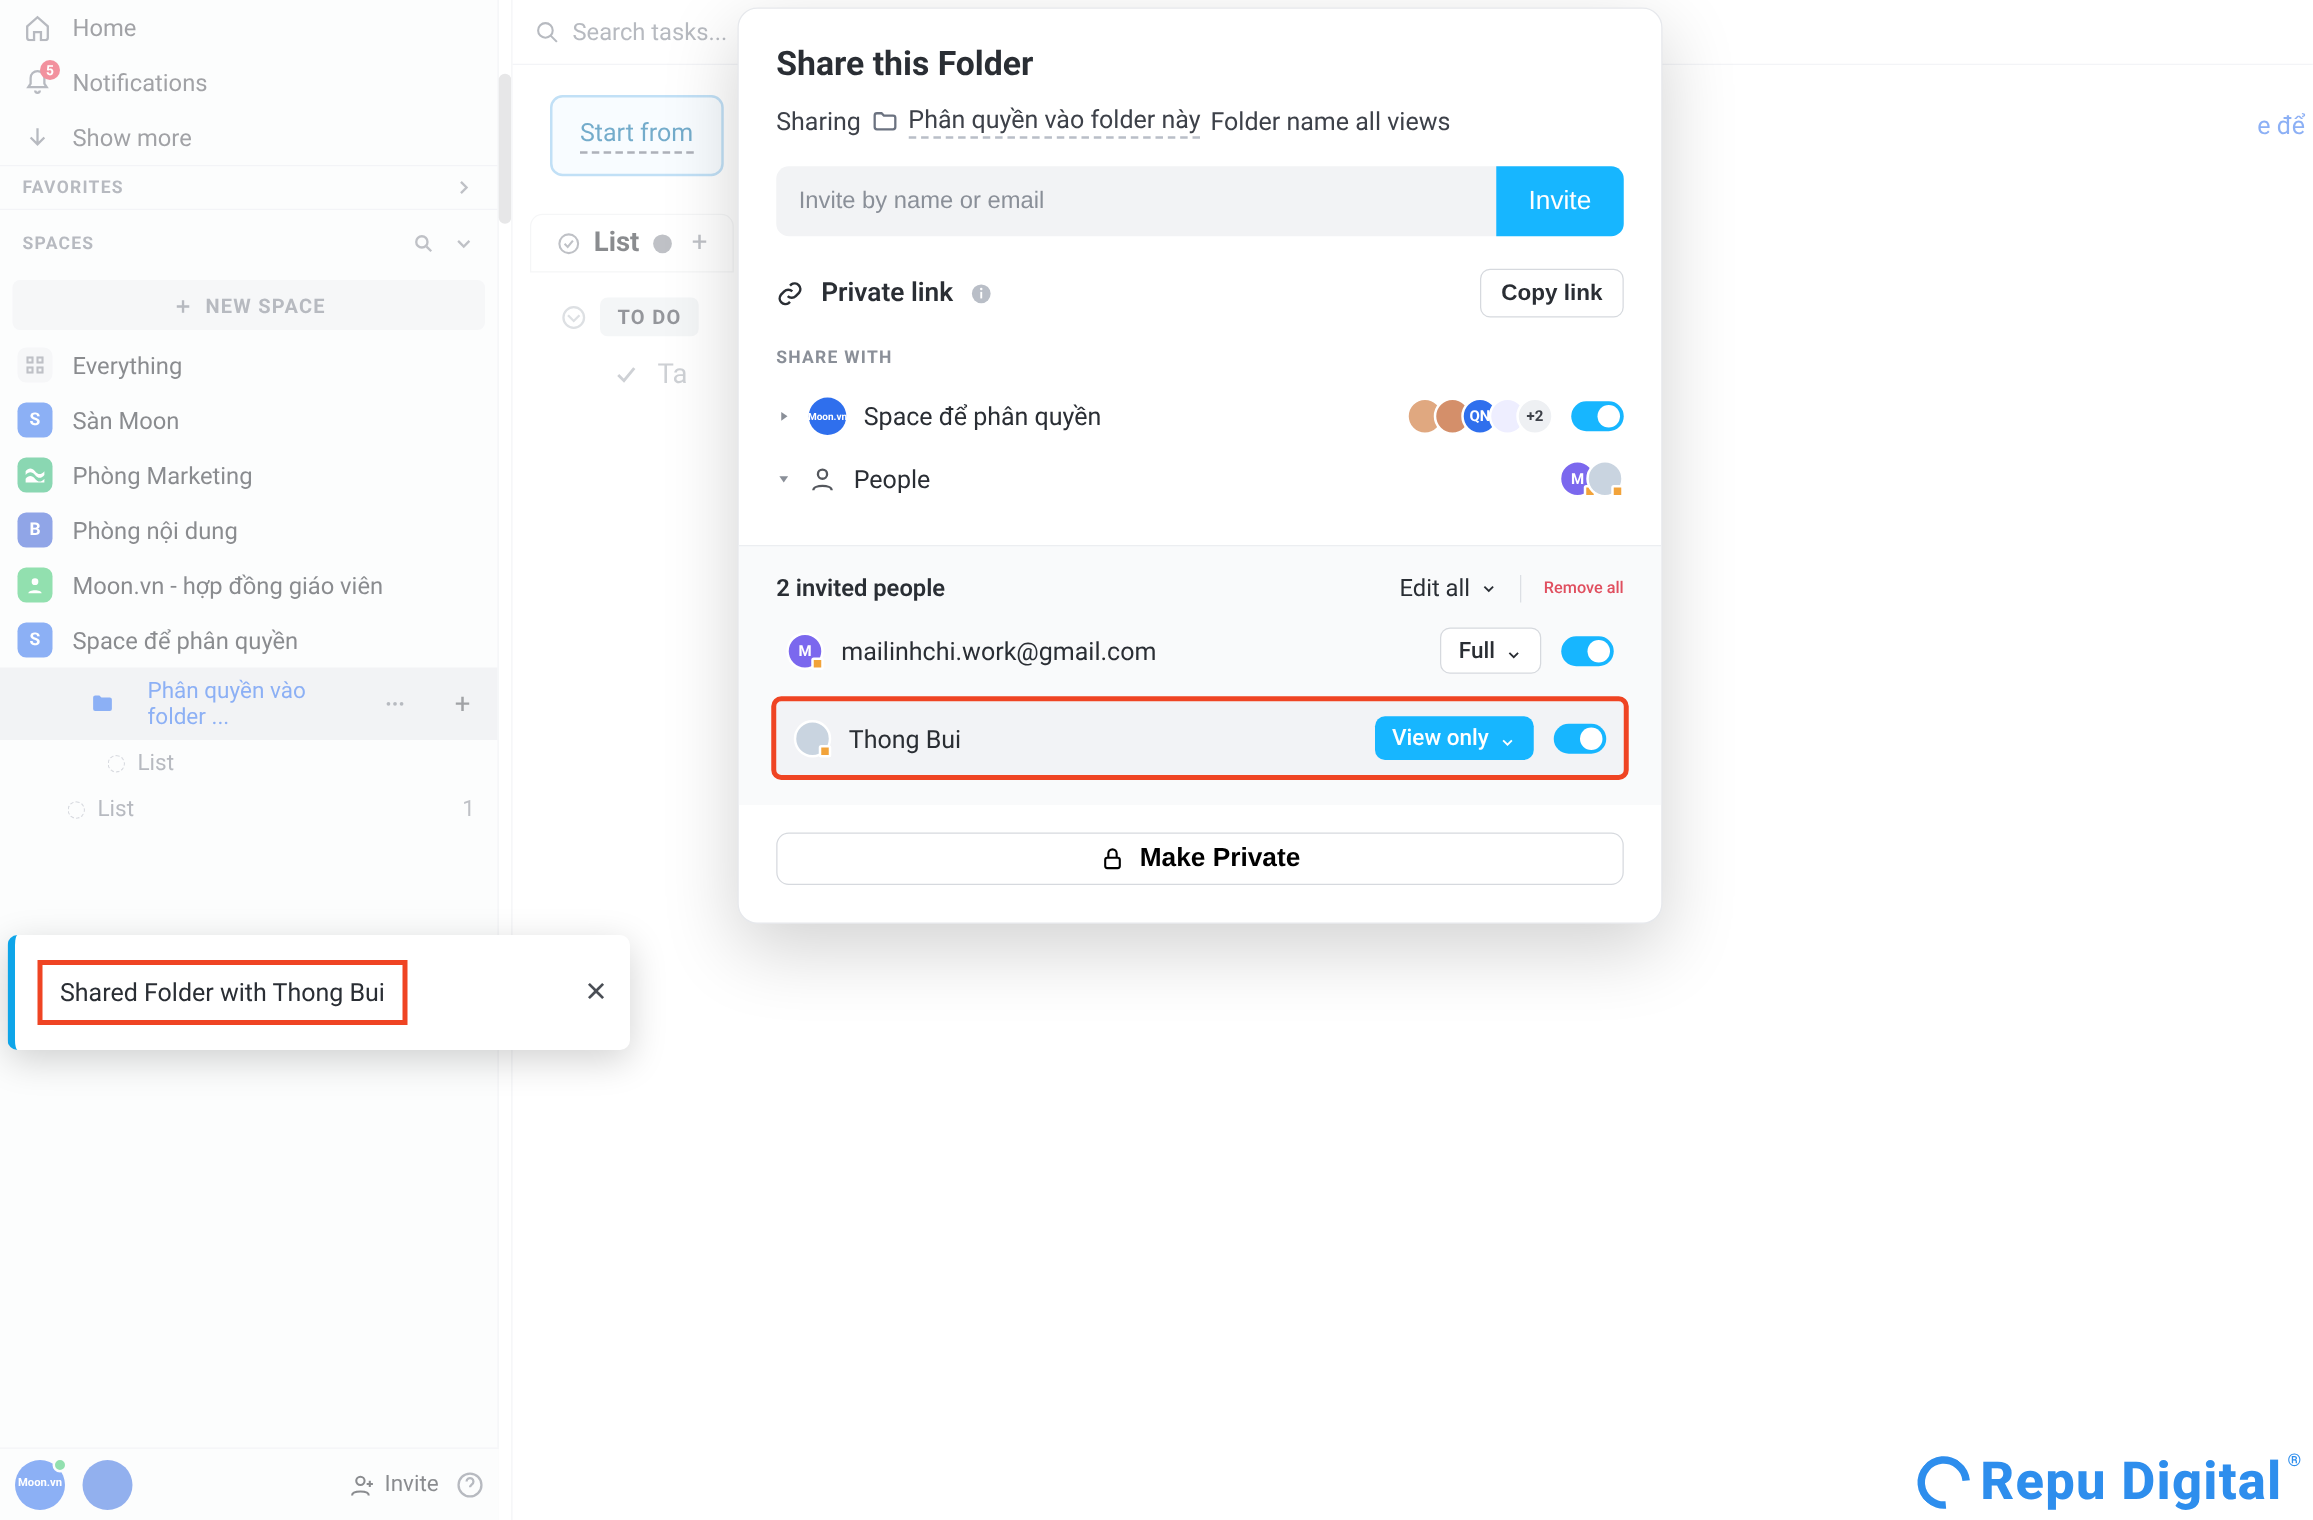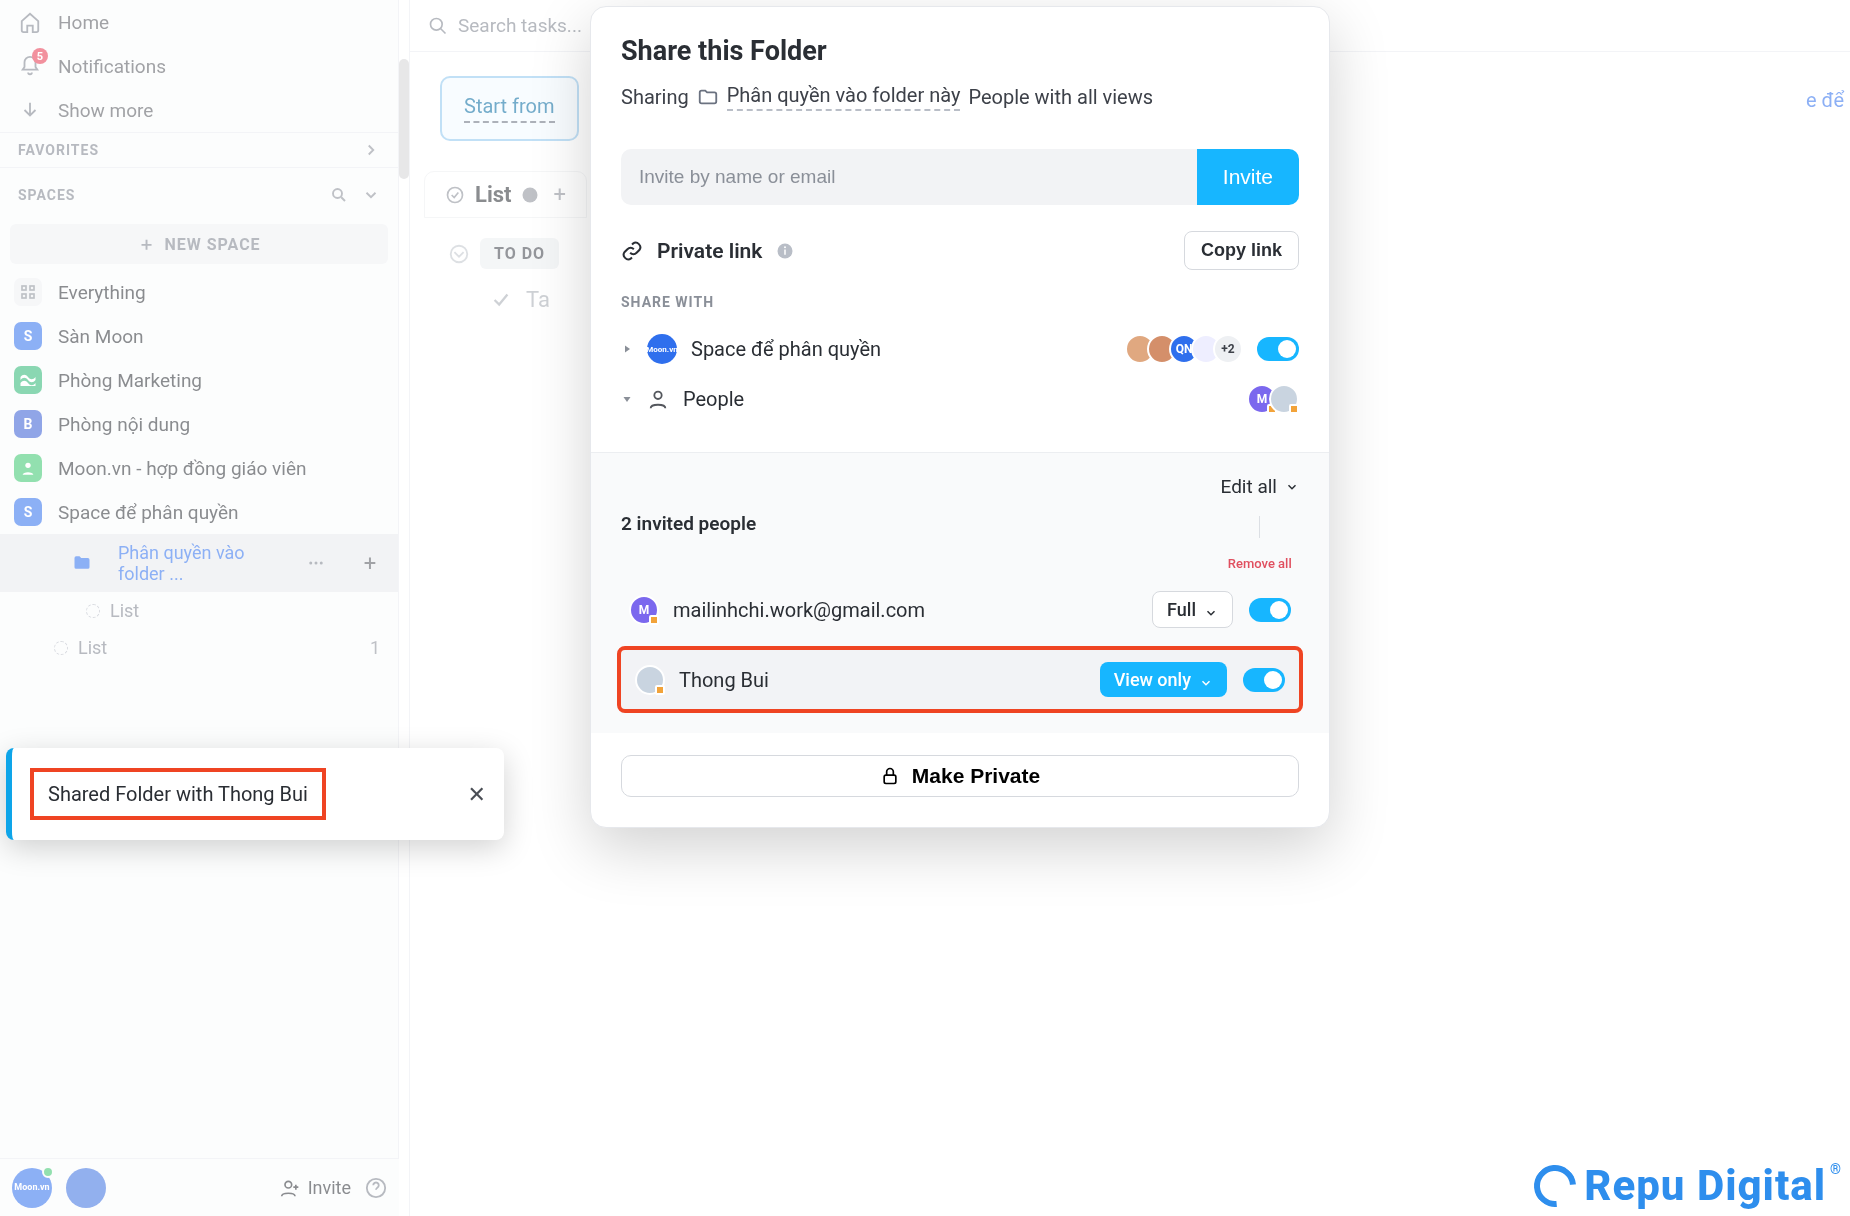--- a/index.html
+++ b/index.html
@@ -32,21 +32,21 @@
   .tab-hd { display:flex; align-items:center; gap:10px; padding:10px 20px; border:1px solid #edeef0; border-radius:10px 10px 0 0; margin:30px 0 0 14px; width:fit-content; }
   .tab-hd .label { font-size:22px; font-weight:700; }
   .status-chip { display:inline-flex; align-items:center; padding:6px 14px; border-radius:6px; background:#eceef1; color:#3d4149; font-weight:700; letter-spacing:1px; font-size:16px; margin:20px 0 0 70px; }
   .task-name-row { display:flex; align-items:center; gap:14px; padding:18px 0 0 80px; color:#a6abb3; font-size:22px; }
 
   .overlay { position:absolute; inset:0; background:rgba(255,255,255,0.45); }
 
   .modal { position:absolute; left:590px; top:6px; width:740px; background:#fff; border:1px solid #e6e8ec; border-radius:16px; box-shadow:0 20px 60px rgba(0,0,0,.18); overflow:hidden; }
   .modal-pad { padding:28px 30px; }
   .modal h2 { margin:0 0 16px 0; font-size:27px; font-weight:700; }
-  .share-subline { display:flex; align-items:center; gap:8px; font-size:20px; color:#3d4149; margin-bottom:38px; flex-wrap:wrap; }
+  .share-subline { display:flex; align-items:center; gap:8px; font-size:20px; color:#3d4149; margin-bottom:22px; flex-wrap:wrap; }
   .share-subline .dashed { border-bottom:2px dashed #b9bec7; padding-bottom:2px; }
 
   .invite-row { display:flex; align-items:center; gap:0; margin-bottom:26px; }
   .invite-input { flex:1; height:56px; border:none; background:#f2f3f5; border-radius:10px 0 0 10px; padding:0 18px; font-size:19px; color:#2a2e34; outline:none; }
   .invite-input::placeholder { color:#8a8f98; }
   .invite-btn { height:56px; border:none; background:#17b6ff; color:#fff; font-size:21px; font-weight:500; padding:0 26px; border-radius:0 10px 10px 0; }
 
   .link-row { display:flex; align-items:center; justify-content:space-between; margin-bottom:24px; }
   .link-left { display:flex; align-items:center; gap:14px; font-size:21px; font-weight:600; }
   .copy-link-btn { border:1px solid #d6d9de; background:#fff; border-radius:8px; padding:8px 16px; font-size:18px; font-weight:600; color:#2a2e34; }
@@ -322,21 +322,21 @@
   <div class="modal-pad">
     <h2>Share this Folder</h2>
     <div class="share-subline">
       <span>Sharing</span>
       <span style="color:#6b7280;">
         <svg width="22" height="22" viewBox="0 0 24 24" fill="none" stroke="currentColor" stroke-width="2">
             <path d="M3 7a2 2 0 0 1 2-2h4l2 2h8a2 2 0 0 1 2 2v8a2 2 0 0 1-2 2H5a2 2 0 0 1-2-2z"></path>
           </svg>
       </span>
       <span class="dashed">Phân quyền vào folder này</span>
-      <span>People with all views</span>
+      <span>Folder name all views</span>
     </div>
 
     <div class="invite-row">
       <input class="invite-input" placeholder="Invite by name or email" style="">
       <button class="invite-btn">Invite</button>
     </div>
 
     <div class="link-row">
       <div class="link-left">
         <span style="color:#2a2e34;">
@@ -402,21 +402,21 @@
         <div class="av" style="background:#c9d4e0;">
             <div class="status-dot"></div>
           </div>
       </div>
     </div>
   </div>
 
   <div class="people-section">
     <div class="invited-hdr">
       <span class="invited-count">2 invited people</span>
-      <div style="display:flex;align-items:center;gap:18px;flex-direction:column;">
+      <div style="display:flex;align-items:center;gap:18px;">
         <div class="edit-all">
           <span>Edit all</span>
           <span>
             <svg width="14" height="14" viewBox="0 0 24 24" fill="none" stroke="currentColor" stroke-width="2.5">
                 <path d="M6 9l6 6 6-6"></path>
               </svg>
           </span>
         </div>
         <div class="vdiv"></div>
         <span class="remove-all">Remove all</span>

